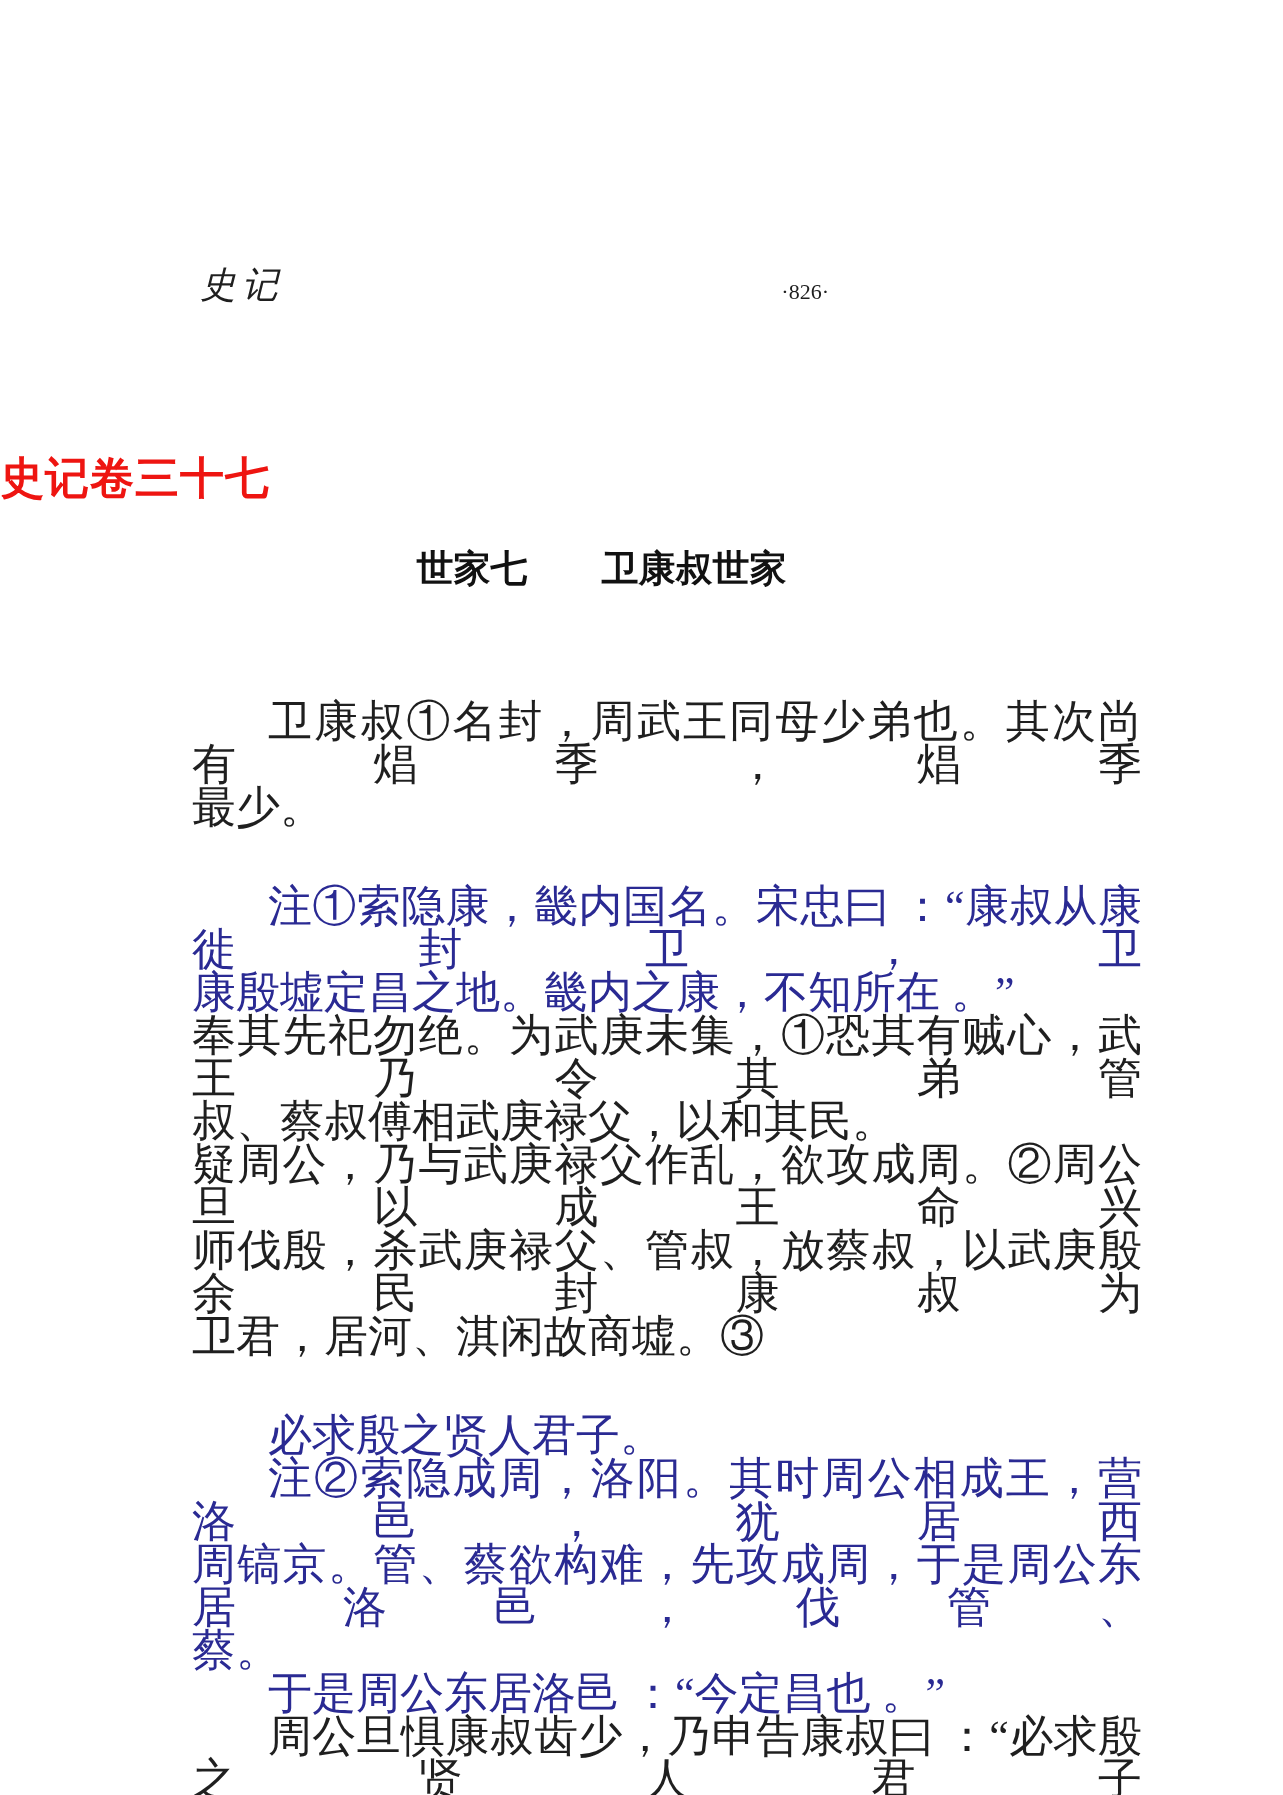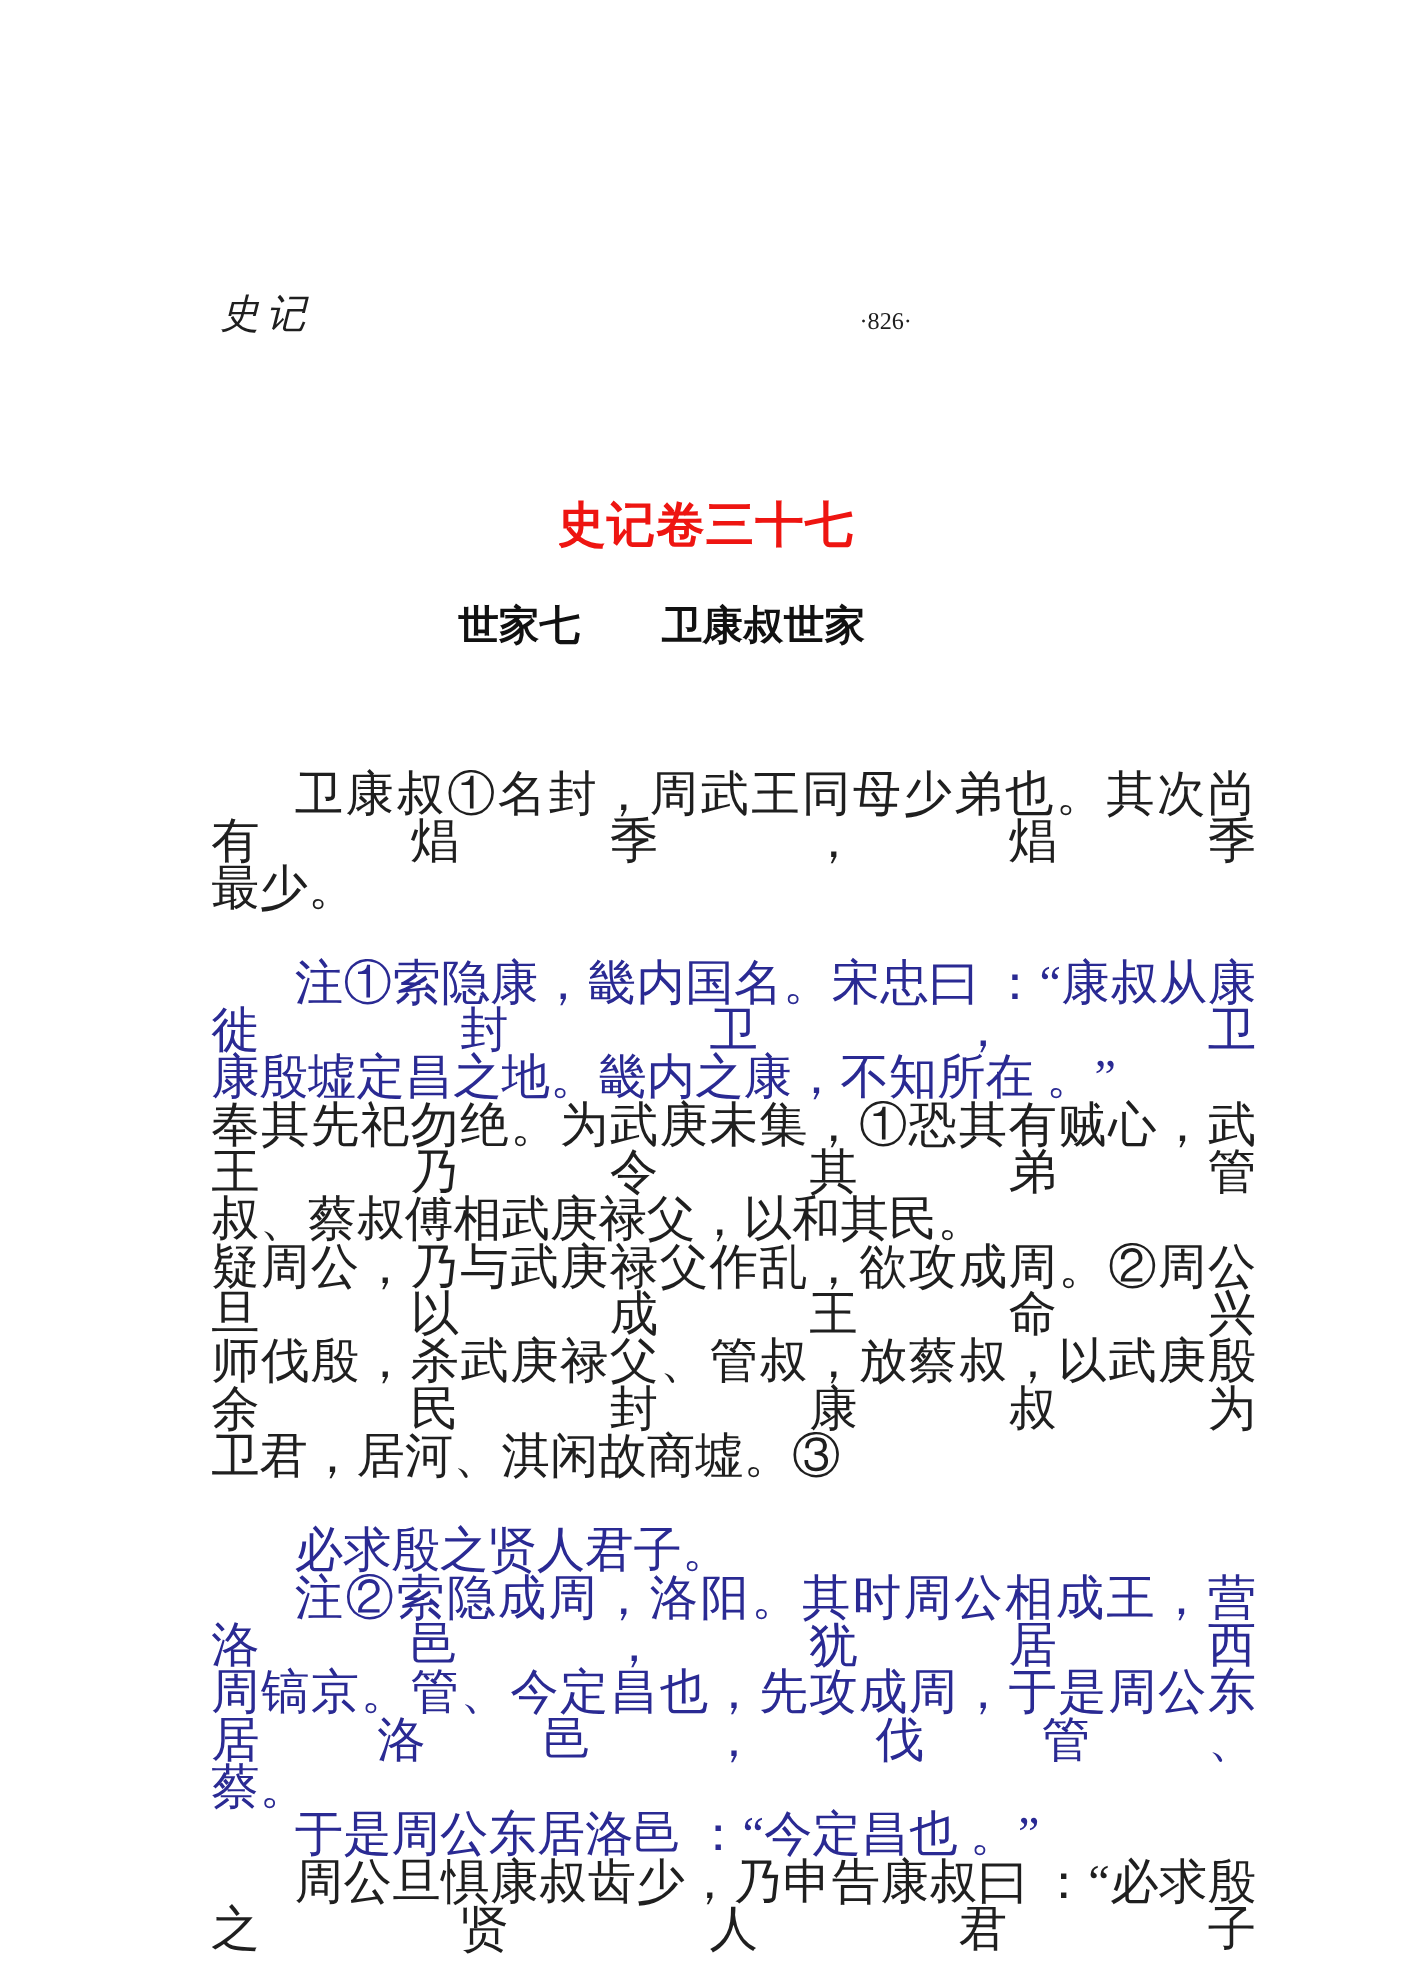--- a/index.html
+++ b/index.html
@@ -39,21 +39,21 @@
     font-size: 22px;
     line-height: 38px;
     color: var(--body-black, #1f1f1f);
   }
   .chapter-title {
     position: absolute;
     top: 452px;
     left: 0;
     width: 1283px;
     margin: 0;
-    text-align: center;
+    text-align: left;
     font-family: "Liberation Sans", "DejaVu Sans", sans-serif;
     font-weight: 700;
     font-size: 44px;
     line-height: 52px;
     letter-spacing: 1px;
     color: var(--chapter-red, #ee1511);
   }
   .section-title {
     position: absolute;
     top: 546px;
@@ -81,21 +81,21 @@
     white-space: normal;
   }
   .line.full {
     text-align: justify;
     text-align-last: justify;
   }
   .line.indent {
     text-indent: 76px;
   }
   .line.gap {
-    margin-top: 43px;
+    margin-top: 56px;
   }
   .line.blue {
     color: var(--annotation-blue, #2a2a93);
   }
 </style>
 </head>
 <body>
 
 <div class="page">
 
@@ -113,19 +113,19 @@
     <div class="line black">最少。</div>
     <div class="line blue indent full gap">注①索隐康，畿内国名。宋忠曰 ：“康叔从康徙封卫，卫</div>
     <div class="line blue">康殷墟定昌之地。畿内之康，不知所在 。”</div>
     <div class="line black full">奉其先祀勿绝。为武庚未集，①恐其有贼心，武王乃令其弟管</div>
     <div class="line black">叔、蔡叔傅相武庚禄父，以和其民。</div>
     <div class="line black full">疑周公，乃与武庚禄父作乱，欲攻成周。②周公旦以成王命兴</div>
     <div class="line black full">师伐殷，杀武庚禄父、管叔，放蔡叔，以武庚殷余民封康叔为</div>
     <div class="line black">卫君，居河、淇闲故商墟。③</div>
     <div class="line blue indent gap">必求殷之贤人君子。</div>
     <div class="line blue indent full">注②索隐成周，洛阳。其时周公相成王，营洛邑，犹居西</div>
-    <div class="line blue full">周镐京。管、今定昌也，先攻成周，于是周公东居洛邑，伐管、</div>
+    <div class="line blue full">周镐京。管、蔡欲构难，先攻成周，于是周公东居洛邑，伐管、</div>
     <div class="line blue">蔡。</div>
     <div class="line blue indent">于是周公东居洛邑 ：“今定昌也 。”</div>
     <div class="line black indent full">周公旦惧康叔齿少，乃申告康叔曰 ：“必求殷之贤人君子</div>
   </div>
 
 </div>
 
 </body></html>

